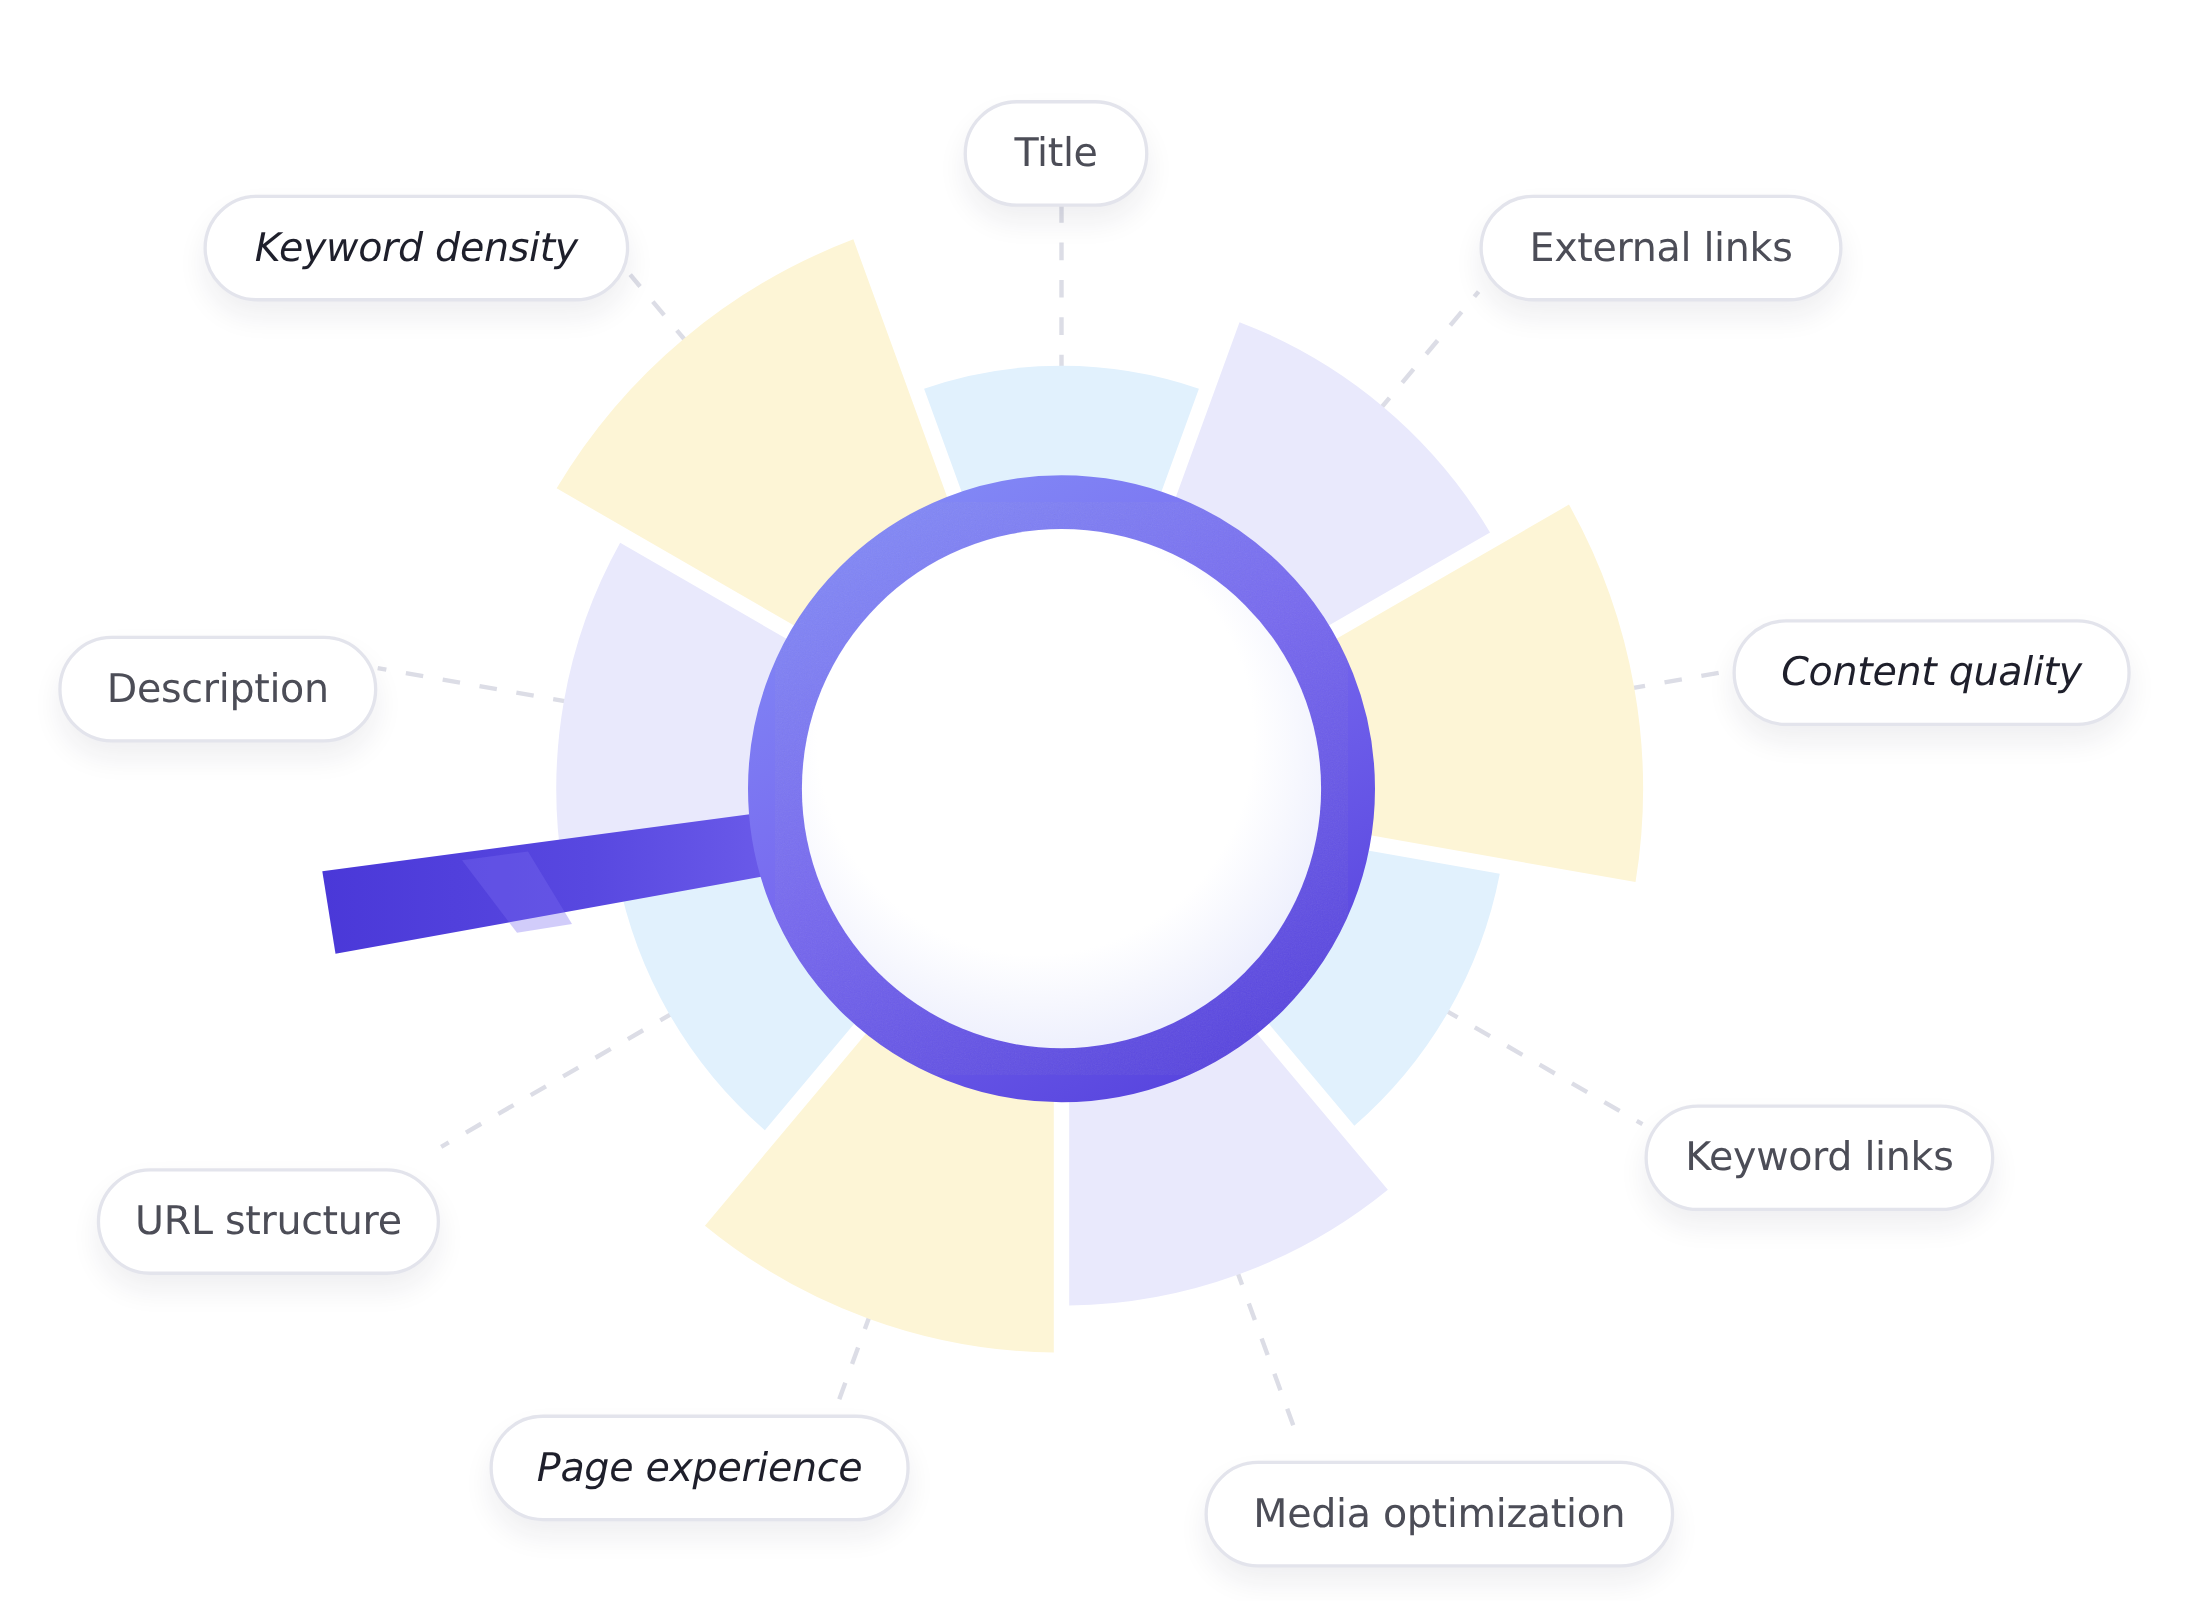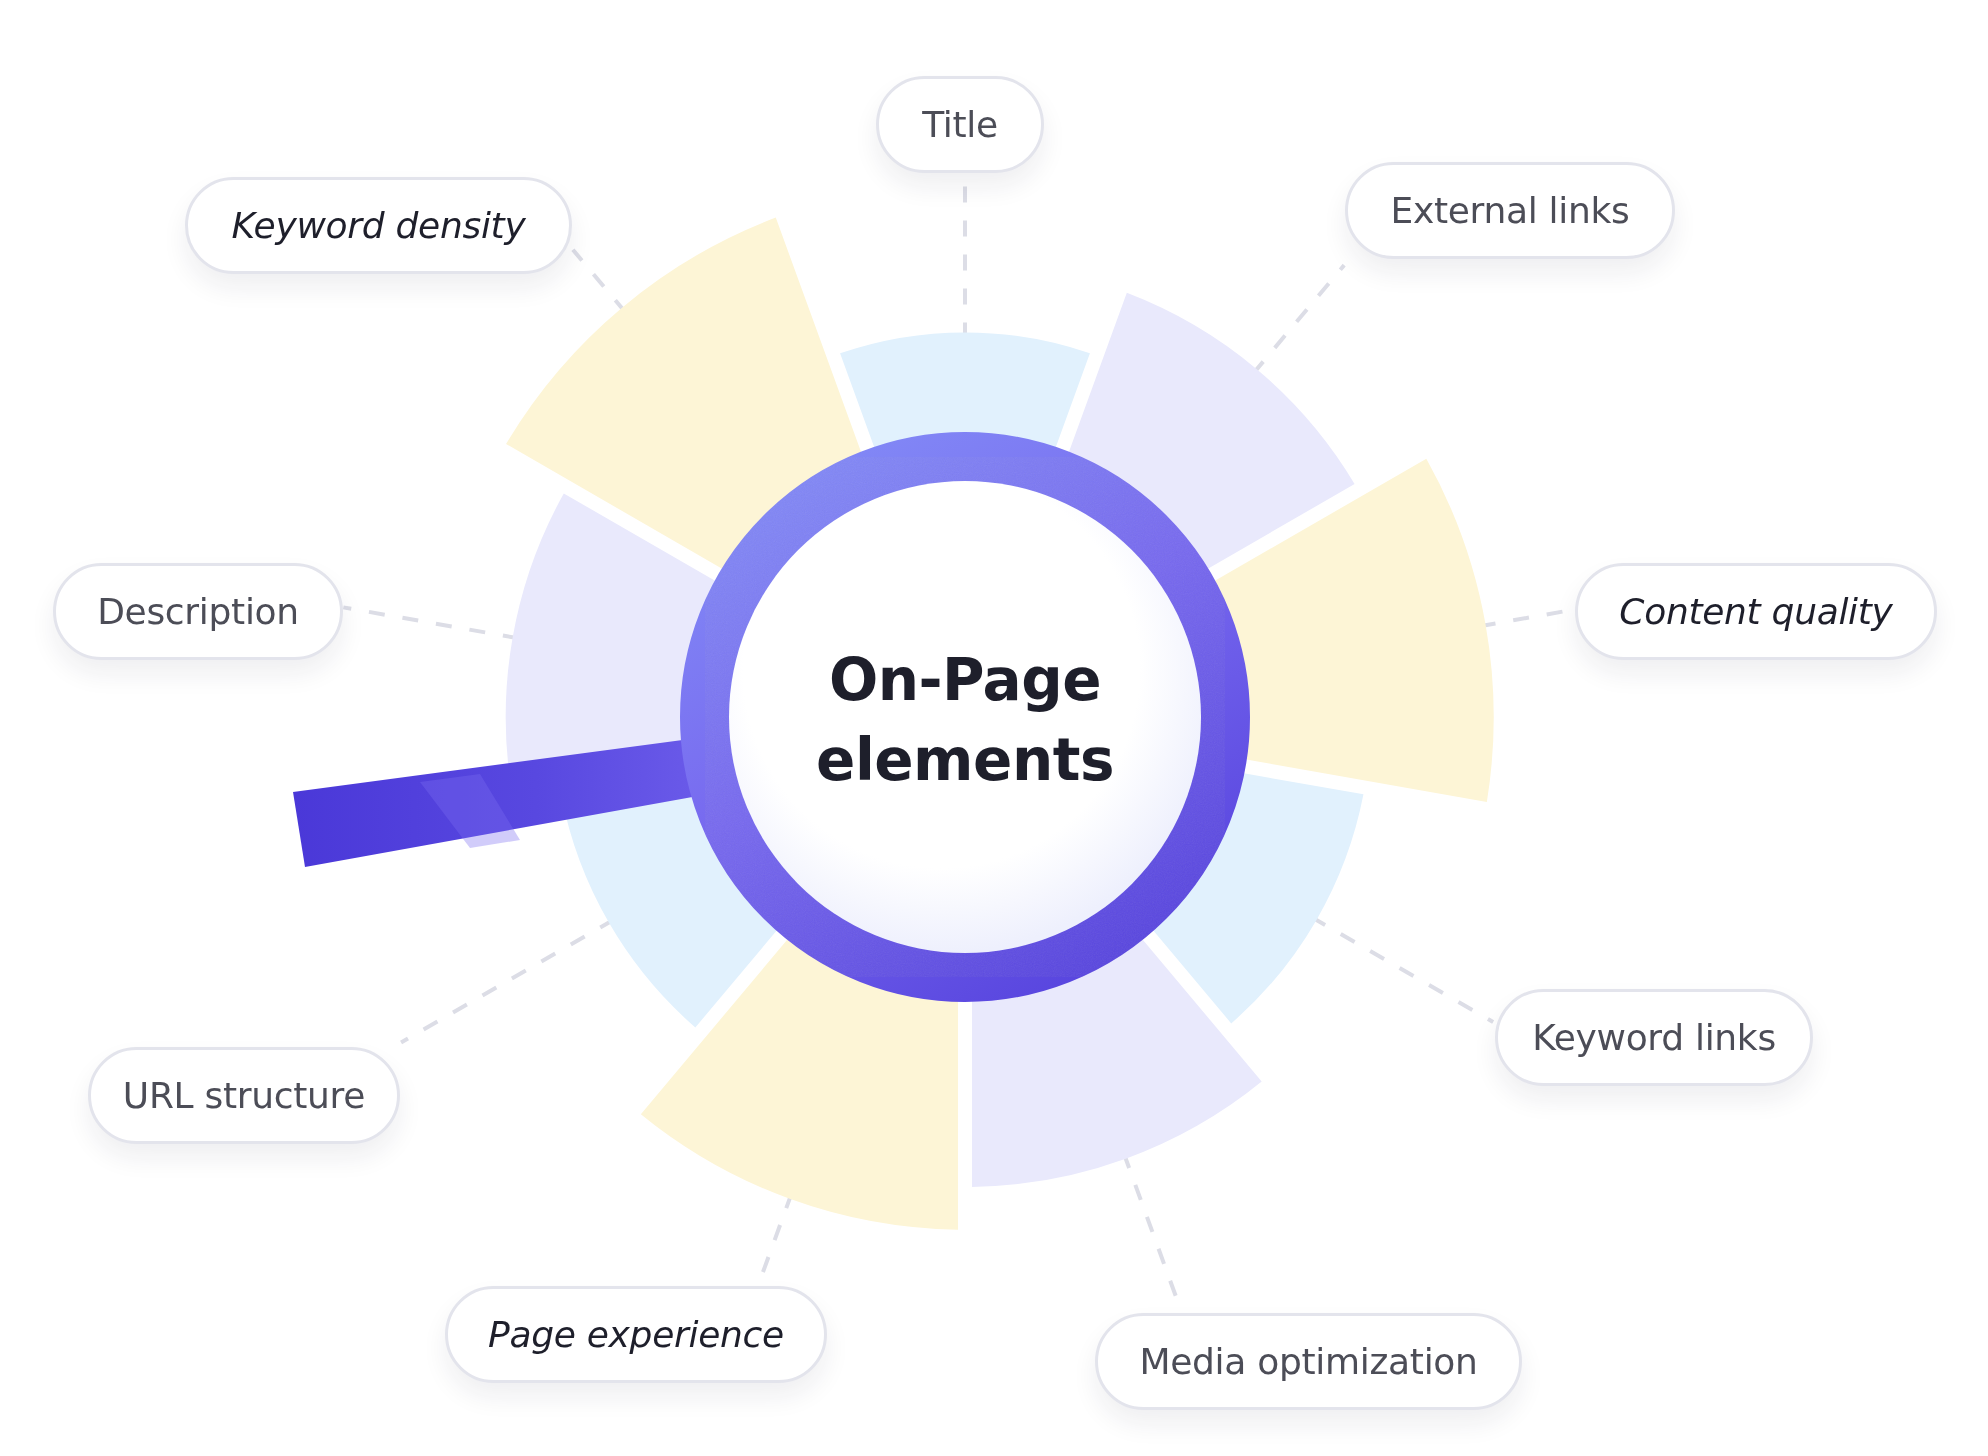--- a/index.html
+++ b/index.html
@@ -37,21 +37,21 @@
       display: flex;
       align-items: center;
       justify-content: center;
       font-family: "DejaVu Sans", sans-serif;
       font-size: 36px;
       letter-spacing: -0.3px;
       white-space: nowrap;
       cursor: pointer;
     }
     .pill.dark { color: #1e1f2b; font-style: italic; }
-    .pill.muted { color: #4c4d57; }
+    .pill.muted { color: #4c4d57; margin-top: 15px; }
 
     #center-title {
       position: absolute;
       left: 765px;
       top: 640px;
       width: 400px;
       text-align: center;
       font-family: "DejaVu Sans", sans-serif;
       font-weight: bold;
       font-size: 58px;
@@ -145,17 +145,13 @@
         <span>URL structure</span>
       </div>
       <div class="pill muted" style="left: 53px; top: 563px; width: 290px;">
         <span>Description</span>
       </div>
       <div class="pill dark" style="left: 185px; top: 177px; width: 387px;">
         <span>Keyword density</span>
       </div>
     </div>
 
-  <div id="center-title">
-    <span>On-Page</span>
-    <span>elements</span>
-  </div>
 </div>
 
 </body></html>

